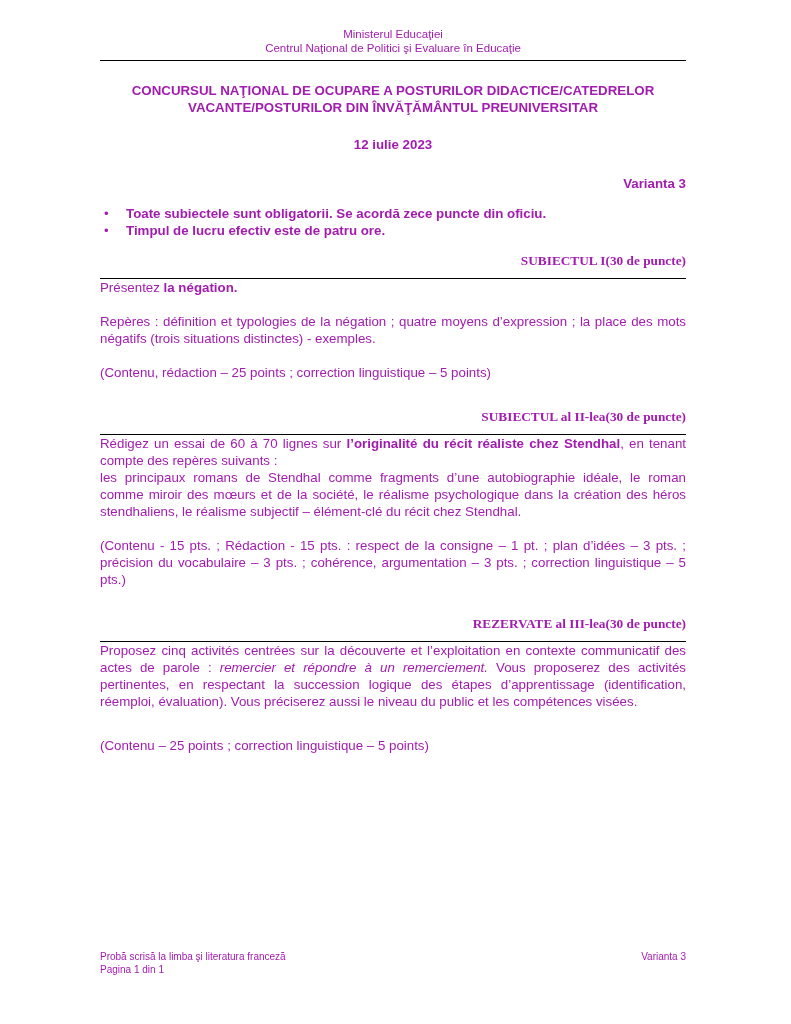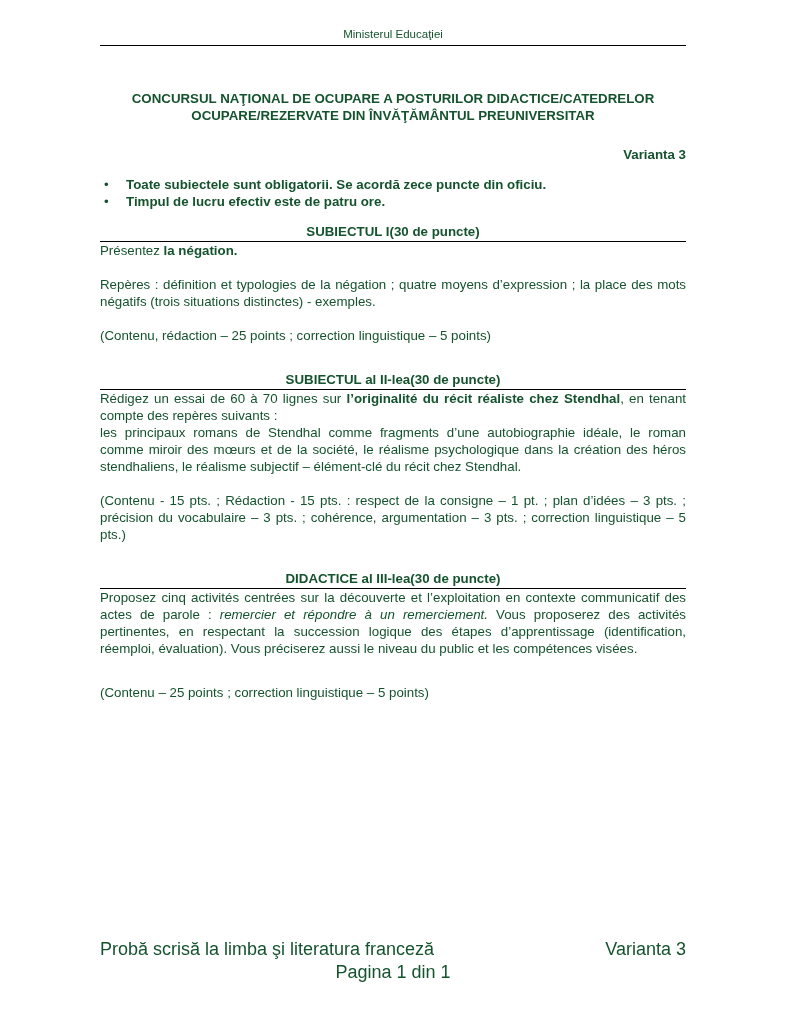--- a/index.html
+++ b/index.html
@@ -3,87 +3,90 @@
 <meta charset="utf-8">
 <style>
   * { margin: 0; padding: 0; box-sizing: border-box; }
   html, body { background: #ffffff; }
   .page {
     position: relative;
     width: 791px;
     height: 1024px;
     margin: 0 auto;
     background: #ffffff;
-    color: #14532d;
+    color: #a21caf;
     font-family: "Liberation Sans", sans-serif;
     font-size: 13.3px;
     line-height: 1.28;
     overflow: hidden;
   }
   .doc-header {
     position: absolute;
     top: 27px;
     left: 100px;
     right: 105px;
     text-align: center;
     font-size: 11.5px;
     line-height: 1.25;
     border-bottom: 1px solid #000;
     padding-bottom: 4px;
   }
   .content {
     position: absolute;
-    top: 90px;
+    top: 82px;
     left: 100px;
     right: 105px;
   }
   .justify{ text-align: justify; }
   .title-block div { font-weight: bold; text-align: center; }
   .date-line { margin-top: 20px; }
   .exam-line { margin-top: 18px; }
   .variant-line { margin-top: 22px; text-align: right !important; }
   .instructions { margin-top: 13px; list-style: none; }
   .instructions li { display: flex; font-weight: bold; }
   .instructions .bullet { width: 26px; padding-left: 4px; font-weight: normal; }
   .sec-heading {
     display: flex;
-    justify-content: center;
+    justify-content: flex-end;
     font-weight: bold;
     border-bottom: 1.5px solid #000;
-    padding-bottom: 1px;
+    padding-bottom: 9px;
+    font-family: Liberation Serif, serif;
   }
   .sec1 { margin-top: 13px; }
   .sec2 { margin-top: 27px; }
   .sec3 { margin-top: 27px; }
   .gap-para  { margin-top: 17px; }
   .gap-big   { margin-top: 27px; }
   .doc-footer {
     position: absolute;
     left: 100px;
     right: 105px;
-    bottom: 40px;
-    font-size: 18px;
+    bottom: 47px;
+    font-size: 10px;
   }
   .footer-row { display: flex; justify-content: space-between; }
-  .footer-center { text-align: center; }
+  .footer-center { }
 </style>
 </head>
 <body>
 
 <div class="page">
 
   <header class="doc-header">
     <div>Ministerul Educaţiei</div>
+    <div>Centrul Naţional de Politici şi Evaluare în Educaţie</div>
   </header>
 
   <main class="content">
 
     <div class="title-block">
       <div>CONCURSUL NAŢIONAL DE OCUPARE A POSTURILOR DIDACTICE/CATEDRELOR</div>
-      <div>OCUPARE/REZERVATE DIN ÎNVĂŢĂMÂNTUL PREUNIVERSITAR</div>
+      <div>VACANTE/POSTURILOR DIN ÎNVĂŢĂMÂNTUL PREUNIVERSITAR</div>
+      <div class="date-line">12 iulie 2023</div>
       <div class="variant-line">Varianta 3</div>
     </div>
 
     <ul class="instructions">
       <li>
         <span class="bullet">•</span>
         <span>Toate subiectele sunt obligatorii. Se acordă zece puncte din oficiu.</span>
       </li>
       <li>
         <span class="bullet">•</span>
@@ -106,21 +109,21 @@
         <span>SUBIECTUL al II-lea</span>
         <span>(30 de puncte)</span>
       </div>
       <p class="justify"><span>Rédigez un essai de 60 à 70 lignes sur </span><b>l’originalité du récit réaliste chez Stendhal</b><span>, en tenant compte des repères suivants :</span></p>
       <p class="justify">les principaux romans de Stendhal comme fragments d’une autobiographie idéale, le roman comme miroir des mœurs et de la société, le réalisme psychologique dans la création des héros stendhaliens, le réalisme subjectif – élément-clé du récit chez Stendhal.</p>
       <p class="justify gap-para">(Contenu - 15 pts. ; Rédaction - 15 pts. : respect de la consigne – 1 pt. ; plan d’idées – 3 pts. ; précision du vocabulaire – 3 pts. ; cohérence, argumentation – 3 pts. ; correction linguistique – 5 pts.)</p>
     </section>
 
     <section>
       <div class="sec-heading sec3">
-        <span>DIDACTICE al III-lea</span>
+        <span>REZERVATE al III-lea</span>
         <span>(30 de puncte)</span>
       </div>
       <p class="justify"><span>Proposez cinq activités centrées sur la découverte et l’exploitation en contexte communicatif des actes de parole : </span><i>remercier et répondre à un remerciement.</i><span> Vous proposerez des activités pertinentes, en respectant la succession logique des étapes d’apprentissage (identification, réemploi, évaluation). Vous préciserez aussi le niveau du public et les compétences visées.</span></p>
       <p class="justify gap-big">(Contenu – 25 points ; correction linguistique – 5 points)</p>
     </section>
 
   </main>
 
   <footer class="doc-footer">
     <div class="footer-row">

